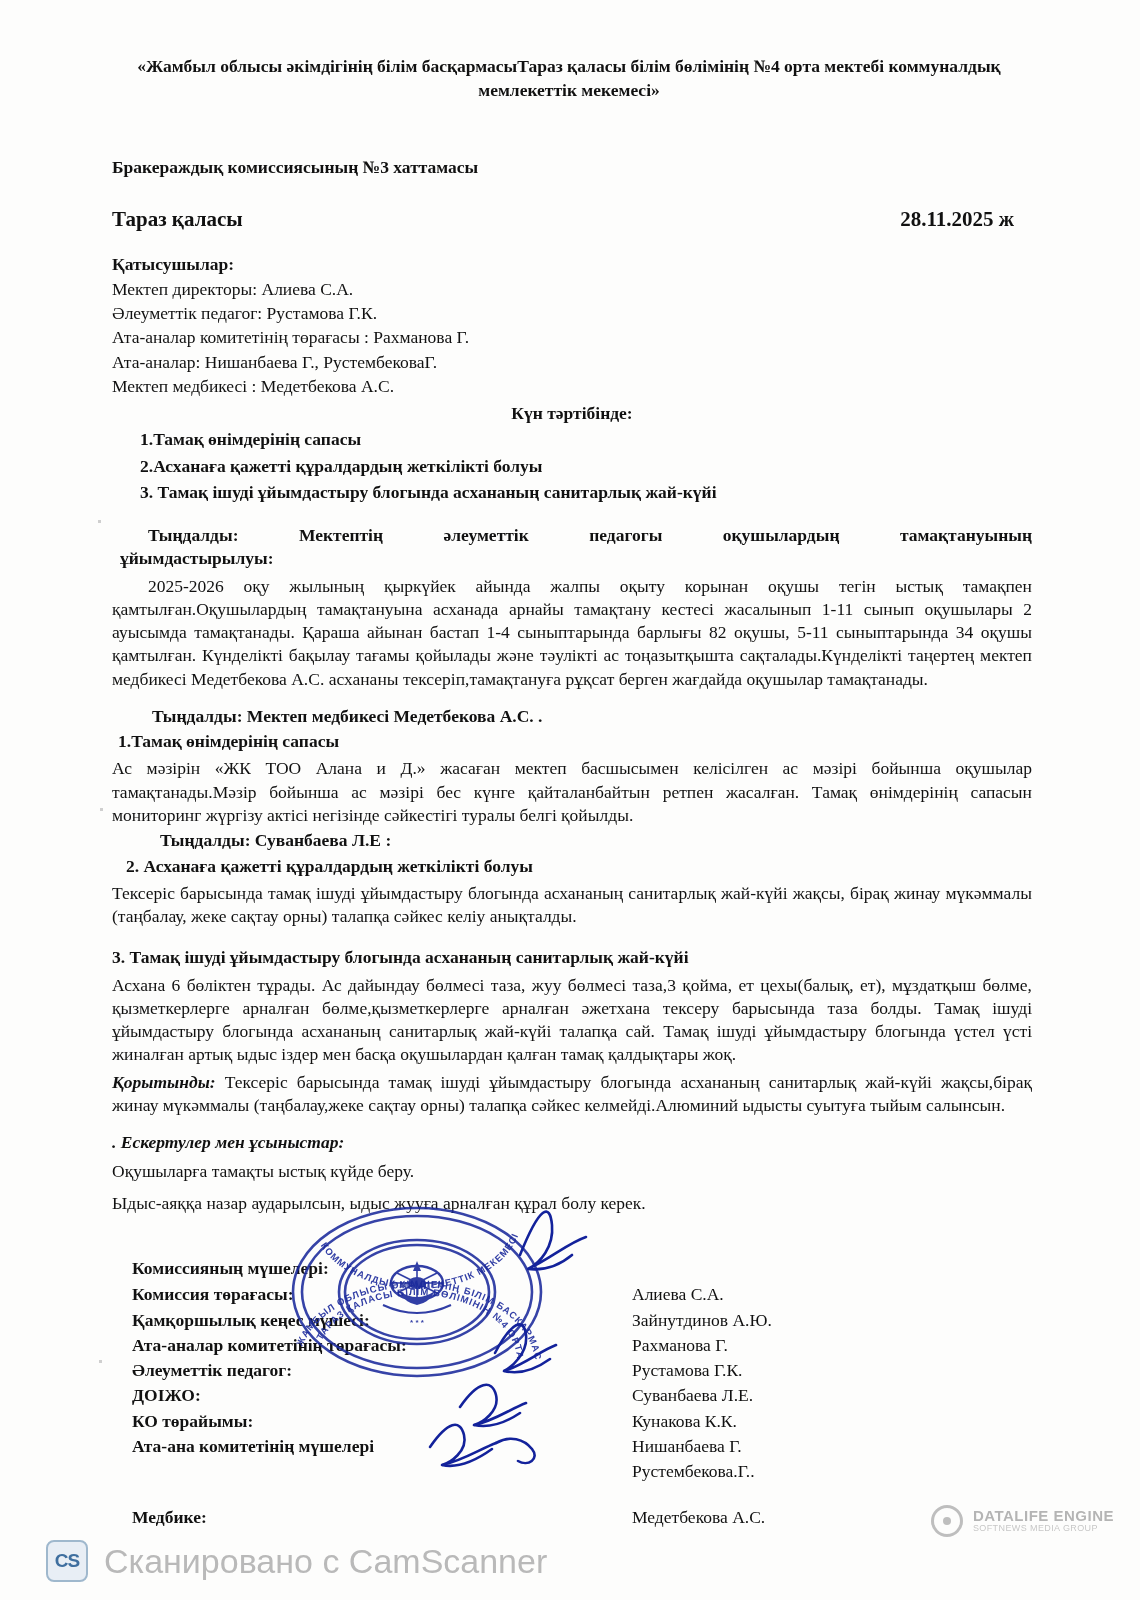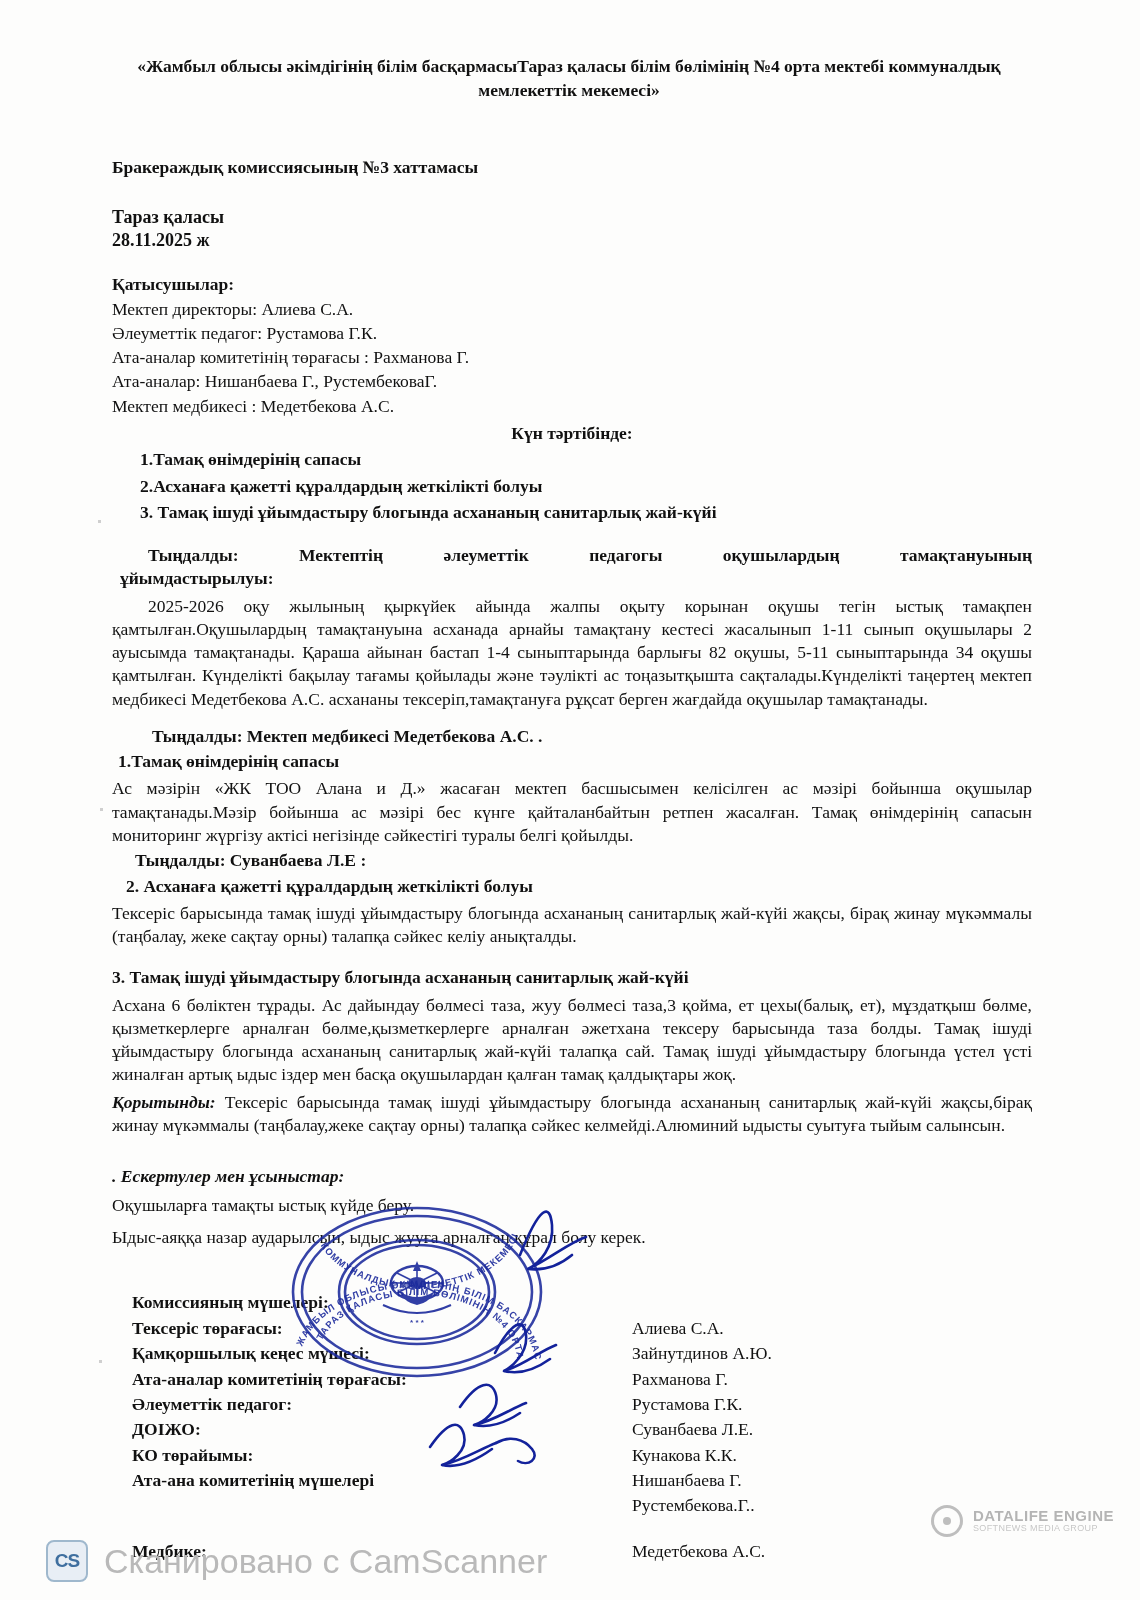--- a/index.html
+++ b/index.html
@@ -40,22 +40,21 @@
     font-weight: bold;
     margin-top: 54px;
     font-size: 17.5px;
   }
   .cityrow {
     display: flex;
     justify-content: space-between;
     align-items: baseline;
     margin-top: 26px;
     font-weight: bold;
-    font-size: 18px;
-    flex-direction: column;
+    font-size: 21px;
   }
   .cityrow .date { font-weight: bold; margin-right: 18px; }
   .participants {
     margin-top: 20px;
   }
   .participants .head { font-weight: bold; }
   .participants .line { margin-top: 1px; }
   .agenda-head {
     text-align: center;
     font-weight: bold;
@@ -237,39 +236,39 @@
 
     <div class="listen-spread">Тыңдалды:  Мектептің  әлеуметтік  педагогы  оқушылардың  тамақтануының</div>
     <div class="listen-spread2">ұйымдастырылуы:</div>
 
     <div class="para tight indent">2025-2026 оқу жылының қыркүйек айында жалпы оқыту корынан   оқушы тегін ыстық тамақпен қамтылған.Оқушылардың тамақтануына асханада арнайы тамақтану кестесі жасалынып 1-11 сынып оқушылары 2 ауысымда тамақтанады. Қараша айынан бастап 1-4 сыныптарында барлығы 82 оқушы, 5-11 сыныптарында 34 оқушы қамтылған. Күнделікті бақылау тағамы қойылады және тәулікті ас тоңазытқышта сақталады.Күнделікті таңертең мектеп медбикесі Медетбекова А.С. асхананы тексеріп,тамақтануға рұқсат берген жағдайда оқушылар тамақтанады.</div>
 
     <div class="listen-2">Тыңдалды: Мектеп медбикесі Медетбекова А.С. .</div>
     <div class="sub-head">1.Тамақ өнімдерінің сапасы</div>
     <div class="para tight">Ас мәзірін «ЖК ТОО Алана и Д.» жасаған мектеп басшысымен келісілген ас мәзірі бойынша оқушылар тамақтанады.Мәзір бойынша ас мәзірі бес күнге қайталанбайтын ретпен жасалған.   Тамақ өнімдерінің сапасын мониторинг жүргізу актісі негізінде сәйкестігі туралы белгі қойылды.</div>
 
-    <div class="listen-3" style="margin-left:23px;">Тыңдалды: Суванбаева Л.Е :</div>
+    <div class="listen-3" style="margin-left:48px;">Тыңдалды: Суванбаева Л.Е :</div>
     <div class="sub-head" style="margin-left:14px;">2. Асханаға қажетті құралдардың жеткілікті болуы</div>
     <div class="para tight">Тексеріс барысында тамақ   ішуді ұйымдастыру блогында асхананың санитарлық жай-күйі жақсы, бірақ жинау мүкәммалы (таңбалау, жеке сақтау орны) талапқа сәйкес келіу анықталды.</div>
 
     <div class="sec3-head">3. Тамақ ішуді ұйымдастыру блогында асхананың санитарлық жай-күйі</div>
     <div class="para tight">Асхана 6 бөліктен тұрады. Ас дайындау бөлмесі таза, жуу бөлмесі таза,3 қойма, ет цехы(балық, ет), мұздатқыш бөлме, қызметкерлерге арналған бөлме,қызметкерлерге арналған әжетхана тексеру барысында таза болды. Тамақ ішуді ұйымдастыру блогында асхананың санитарлық жай-күйі талапқа сай. Тамақ ішуді ұйымдастыру блогында үстел үсті жиналған артық ыдыс іздер мен басқа оқушылардан қалған тамақ қалдықтары жоқ.</div>
 
     <div class="para tight"><span class="ital-bold">Қорытынды:</span><span> Тексеріс барысында тамақ ішуді ұйымдастыру блогында асхананың санитарлық жай-күйі жақсы,бірақ жинау мүкәммалы (таңбалау,жеке сақтау орны) талапқа сәйкес келмейді.Алюминий ыдысты суытуға тыйым салынсын.</span></div>
 
-    <div class="ital-bold" style="margin-top:28px;">. Ескертулер мен ұсыныстар:</div>
+    <div class="ital-bold" style="margin-top:14px;">. Ескертулер мен ұсыныстар:</div>
     <div style="margin-top:6px;">Оқушыларға тамақты ыстық күйде беру.</div>
     <div style="margin-top:8px;">Ыдыс-аяққа назар аударылсын, ыдыс жууға арналған құрал болу керек.</div>
 
     <div class="sig-block">
       <div class="sig-title">Комиссияның мүшелері:</div>
       <table class="sig-table">
         <tbody>
             <tr>
-          <td class="role">Тексеріс төрағасы:</td>
+          <td class="role">Комиссия төрағасы:</td>
           <td class="mid"></td>
           <td class="name">Алиева С.А.</td>
         </tr>
         <tr>
           <td class="role">Қамқоршылық кеңес мүшесі:</td>
           <td class="mid"></td>
           <td class="name">Зайнутдинов А.Ю.</td>
         </tr>
         <tr>
           <td class="role">Ата-аналар комитетінің төрағасы:</td>

